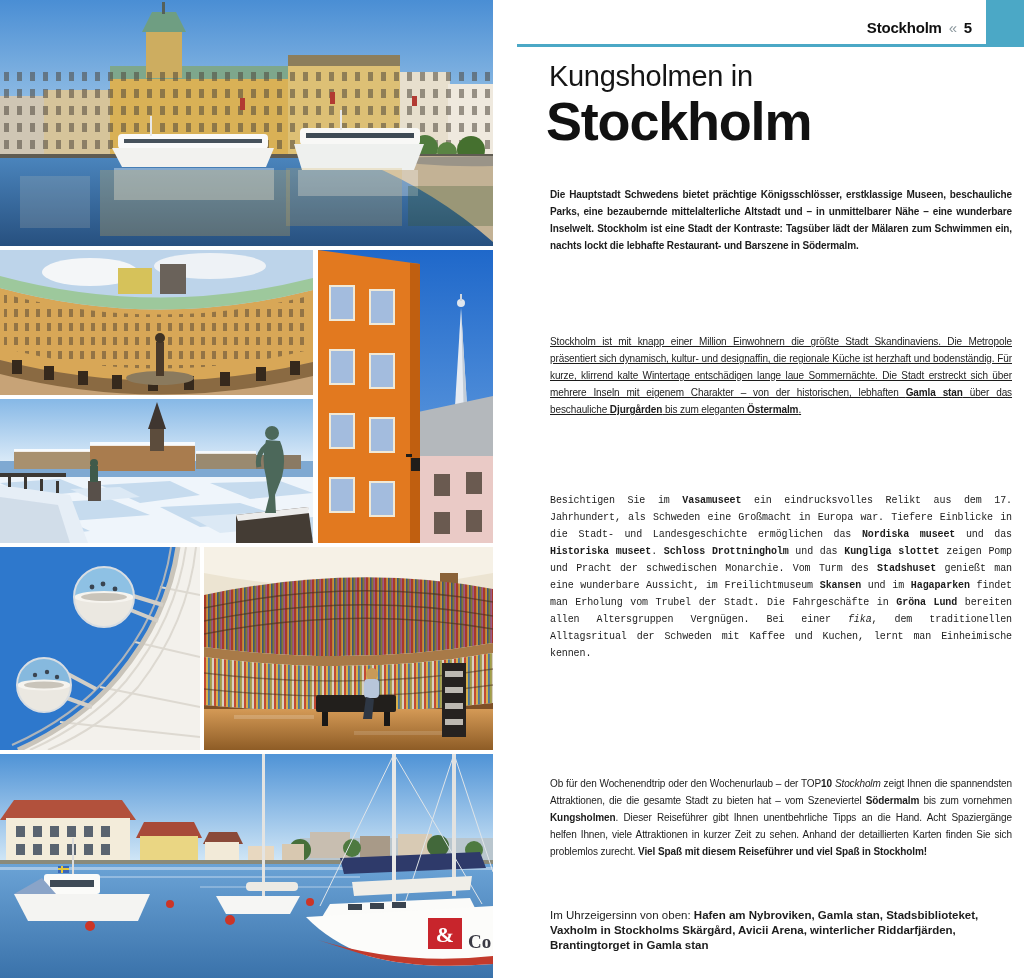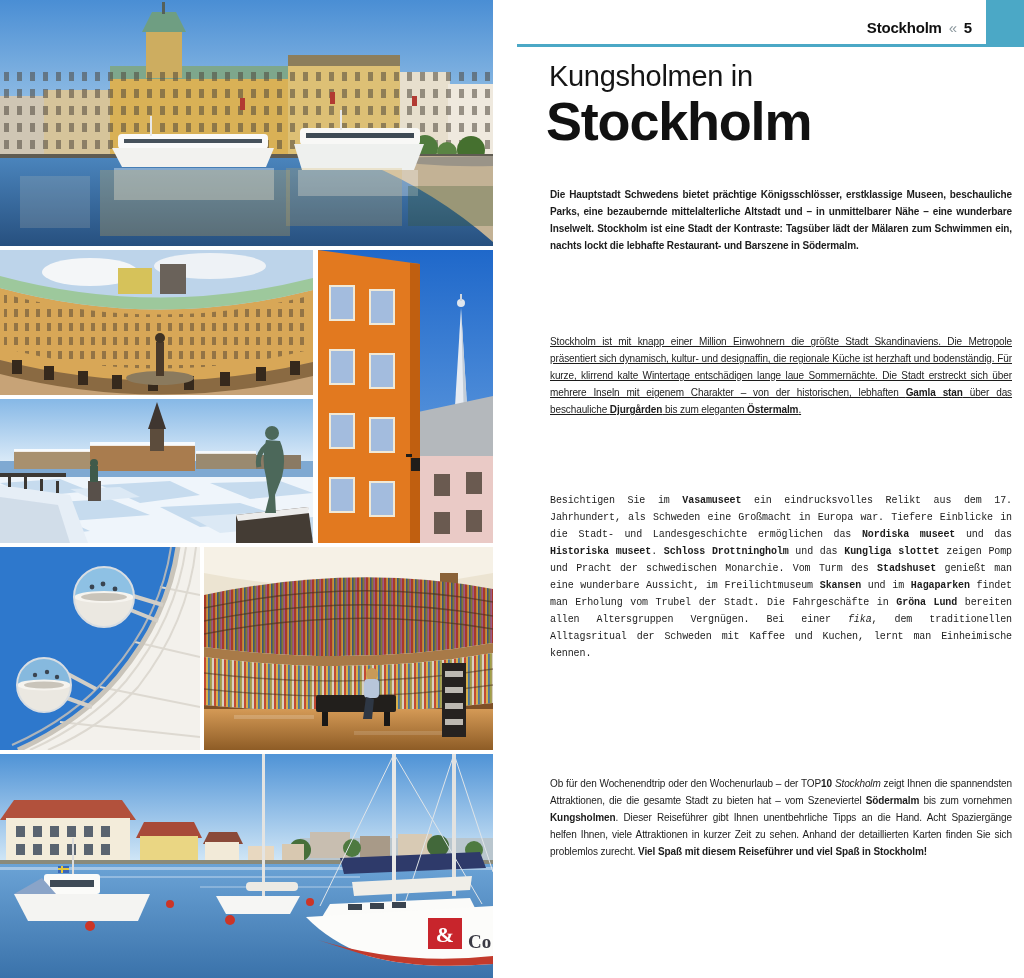--- a/index.html
+++ b/index.html
@@ -432,14 +432,15 @@
     </svg>
   </figure>
 
   <h2 class="kicker">Kungsholmen in</h2>
   <h1 class="headline">Stockholm</h1>
 
   <p class="col p-intro"><span class="b">Die Hauptstadt Schwedens bietet prächtige Königsschlösser, erstklassige Museen, beschauliche Parks, eine bezaubernde mittelalterliche Altstadt und – in unmittelbarer Nähe – eine wunderbare Inselwelt. Stockholm ist eine Stadt der Kontraste: Tagsüber lädt der Mälaren zum Schwimmen ein, nachts lockt die lebhafte Restaurant- und Barszene in Södermalm.</span></p>
   <p class="col p-city"><span>Stockholm ist mit knapp einer Million Einwohnern die größte Stadt Skandinaviens. Die Metropole präsentiert sich dynamisch, kultur- und designaffin, die regionale Küche ist herzhaft und bodenständig. Für kurze, klirrend kalte Wintertage entschädigen lange laue Sommernächte. Die Stadt erstreckt sich über mehrere Inseln mit eigenem Charakter – von der historischen, lebhaften </span><span class="b">Gamla stan</span><span> über das beschauliche </span><span class="b">Djurgården</span><span> bis zum eleganten </span><span class="b">Östermalm</span><span>.</span></p>
   <p class="col p-sights"><span>Besichtigen Sie im </span><span class="b">Vasamuseet</span><span> ein eindrucksvolles Relikt aus dem 17. Jahrhundert, als Schweden eine Großmacht in Europa war. Tiefere Einblicke in die Stadt- und Landesgeschichte ermöglichen das </span><span class="b">Nordiska museet</span><span> und das </span><span class="b">Historiska museet</span><span>. </span><span class="b">Schloss Drottningholm</span><span> und das </span><span class="b">Kungliga slottet</span><span> zeigen Pomp und Pracht der schwedischen Monarchie. Vom Turm des </span><span class="b">Stadshuset</span><span> genießt man eine wunderbare Aussicht, im Freilichtmuseum </span><span class="b">Skansen</span><span> und im </span><span class="b">Hagaparken</span><span> findet man Erholung vom Trubel der Stadt. Die Fahrgeschäfte in </span><span class="b">Gröna Lund</span><span> bereiten allen Altersgruppen Vergnügen. Bei einer </span><span class="i">fika</span><span>, dem traditionellen Alltagsritual der Schweden mit Kaffee und Kuchen, lernt man Einheimische kennen.</span></p>
   <p class="col p-guide"><span>Ob für den Wochenendtrip oder den Wochenurlaub – der TOP</span><span class="b">10</span><span> </span><span class="i">Stockholm</span><span> zeigt Ihnen die spannendsten Attraktionen, die die gesamte Stadt zu bieten hat – vom Szeneviertel </span><span class="b">Södermalm</span><span> bis zum vornehmen </span><span class="b">Kungsholmen</span><span>. Dieser Reiseführer gibt Ihnen unentbehrliche Tipps an die Hand. Acht Spaziergänge helfen Ihnen, viele Attraktionen in kurzer Zeit zu sehen. Anhand der detaillierten Karten finden Sie sich problemlos zurecht. </span><span class="b">Viel Spaß mit diesem Reiseführer und viel Spaß in Stockholm!</span></p>
+  <p class="col caption"><span>Im Uhrzeigersinn von oben: </span><span class="b">Hafen am Nybroviken, Gamla stan, Stadsbiblioteket, Vaxholm in Stockholms Skärgård, Avicii Arena, winterlicher Riddarfjärden, Brantingtorget in Gamla stan</span></p>
 
 </div>
 
 </body></html>

